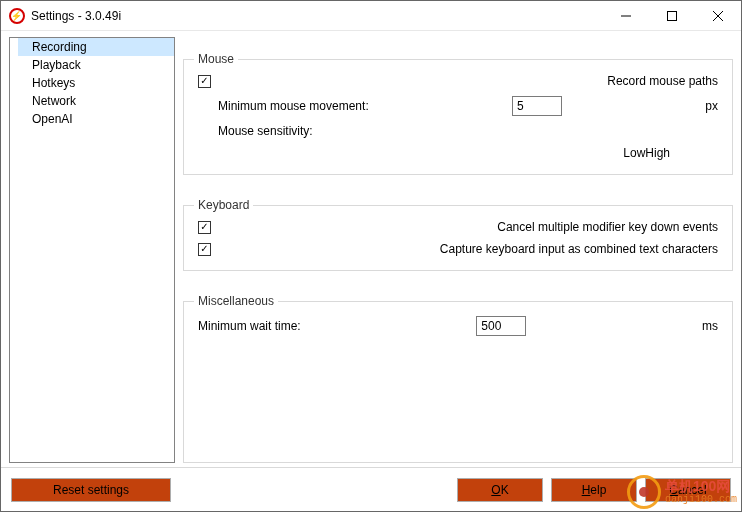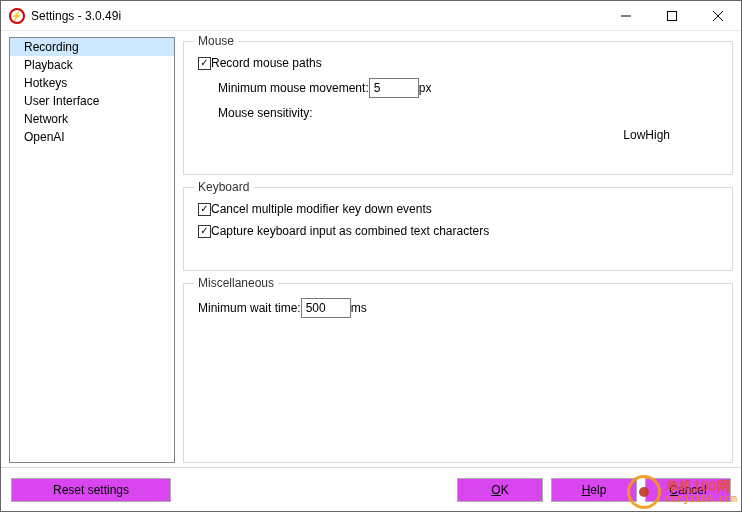--- a/index.html
+++ b/index.html
@@ -8,49 +8,49 @@
 
 .titlebar { height: 30px; display: flex; align-items: center; padding-left: 8px; border-bottom: 1px solid #e8e8e8; }
 .app-icon { width: 16px; height: 16px; border-radius: 50%; background: #fff; border: 2px solid #d40000; display: flex; align-items: center; justify-content: center; color: #d40000; font-size: 9px; font-weight: bold; margin-right: 6px; }
 .title-text { flex: 0 0 auto; }
 .title-spacer { flex: 1; }
 .winbtn { width: 46px; height: 30px; display: flex; align-items: center; justify-content: center; }
 .winbtn svg { width: 10px; height: 10px; }
 
 
 .content { position: absolute; top: 30px; left: 0; right: 0; bottom: 44px; display: flex; padding: 6px 8px 4px 8px; gap: 8px; }
-.sidebar { width: 166px; border: 1px solid #828282; background: #fff; }
+.sidebar { width: 166px; border: 1px solid #828282; background: #fff; padding-left: 8px; }
 .sidebar-item { padding: 2px 6px 2px 14px; cursor: default; }
 .sidebar-item.selected { background: #cde8ff; }
 
 .main { flex: 1; display: flex; flex-direction: column; gap: 8px; }
 
 
-.group { border: 1px solid #d9d9d9; padding: 12px 14px 32px 14px; position: relative; margin-top: 4px; }
+.group { border: 1px solid #d9d9d9; padding: 12px 14px 14px 14px; position: relative; margin-top: 22px; }
 .group-legend { position: absolute; top: -8px; left: 10px; background: #fff; padding: 0 4px; color: #333; }
 
 
-.row { display: flex; align-items: center; gap: 0; margin-top: 8px; }
+.row { display: flex; align-items: center; gap: 6px; margin-top: 8px; justify-content: space-between; }
 .row.first { margin-top: 2px; }
 .indent { margin-left: 20px; }
 .checkbox { width: 13px; height: 13px; border: 1px solid #333; display: inline-flex; align-items: center; justify-content: center; background: #fff; }
 .checkbox.checked::after { content: "✓"; font-size: 10px; line-height: 10px; color: #000; }
 .text-input { width: 50px; height: 20px; border: 1px solid #7a7a7a; padding: 1px 4px; background: #fff; }
 
 
 .slider-wrap { margin-left: 20px; margin-top: 8px; }
 .slider-row { display: flex; align-items: center; gap: 10px; }
 .slider-track { flex: 1; height: 3px; background: #e6e6e6; border: 1px solid #d0d0d0; position: relative; }
 .slider-thumb { position: absolute; top: -8px; width: 8px; height: 18px; background: #0078d7; transform: translateX(-50%); }
 .slider-labels { display: flex; justify-content: flex-end; margin-top: 6px; padding-right: 48px; }
 .slider-val { width: 40px; text-align: right; }
 
 
 .bottombar { position: absolute; left: 0; right: 0; bottom: 0; height: 44px; border-top: 1px solid #d9d9d9; display: flex; align-items: center; padding: 0 10px; gap: 8px; }
-.btn { min-width: 86px; height: 24px; background: #d946ef; border: 1px solid #adadad; display: flex; align-items: center; justify-content: center; cursor: default; }
+.btn { min-width: 86px; height: 24px; background: #c2410c; border: 1px solid #adadad; display: flex; align-items: center; justify-content: center; cursor: default; }
 .btn.reset { width: 160px; }
 .spacer { flex: 1; }
 .underline-first::first-letter { text-decoration: underline; }
 
 
 .watermark { position: absolute; right: 4px; bottom: 2px; display: flex; align-items: center; gap: 4px; opacity: 0.9; pointer-events: none; }
 .wm-icon { width: 34px; height: 34px; border-radius: 50%; border: 3px solid #f39c12; display: flex; align-items: center; justify-content: center; }
 .wm-dot { width: 10px; height: 10px; border-radius: 50%; background: #c0392b; }
 .wm-text { display: flex; flex-direction: column; line-height: 1.1; }
 .wm-text .t1 { color: #e74c3c; font-size: 14px; font-weight: bold; }
@@ -79,21 +79,20 @@
         <line x1="10" y1="0" x2="0" y2="10" stroke="#000" stroke-width="1"></line>
       </svg>
   </div>
 </div>
 
 <div class="content">
   <div class="sidebar">
     <div class="sidebar-item selected"><span>Recording</span></div>
     <div class="sidebar-item"><span>Playback</span></div>
     <div class="sidebar-item"><span>Hotkeys</span></div>
-    <div class="sidebar-item"><span>User Interface</span></div>
     <div class="sidebar-item"><span>Network</span></div>
     <div class="sidebar-item"><span>OpenAI</span></div>
   </div>
 
   <div class="main">
 
     <div class="group">
       <div class="group-legend">Mouse</div>
       <div class="row first">
         <span class="checkbox checked"></span>

